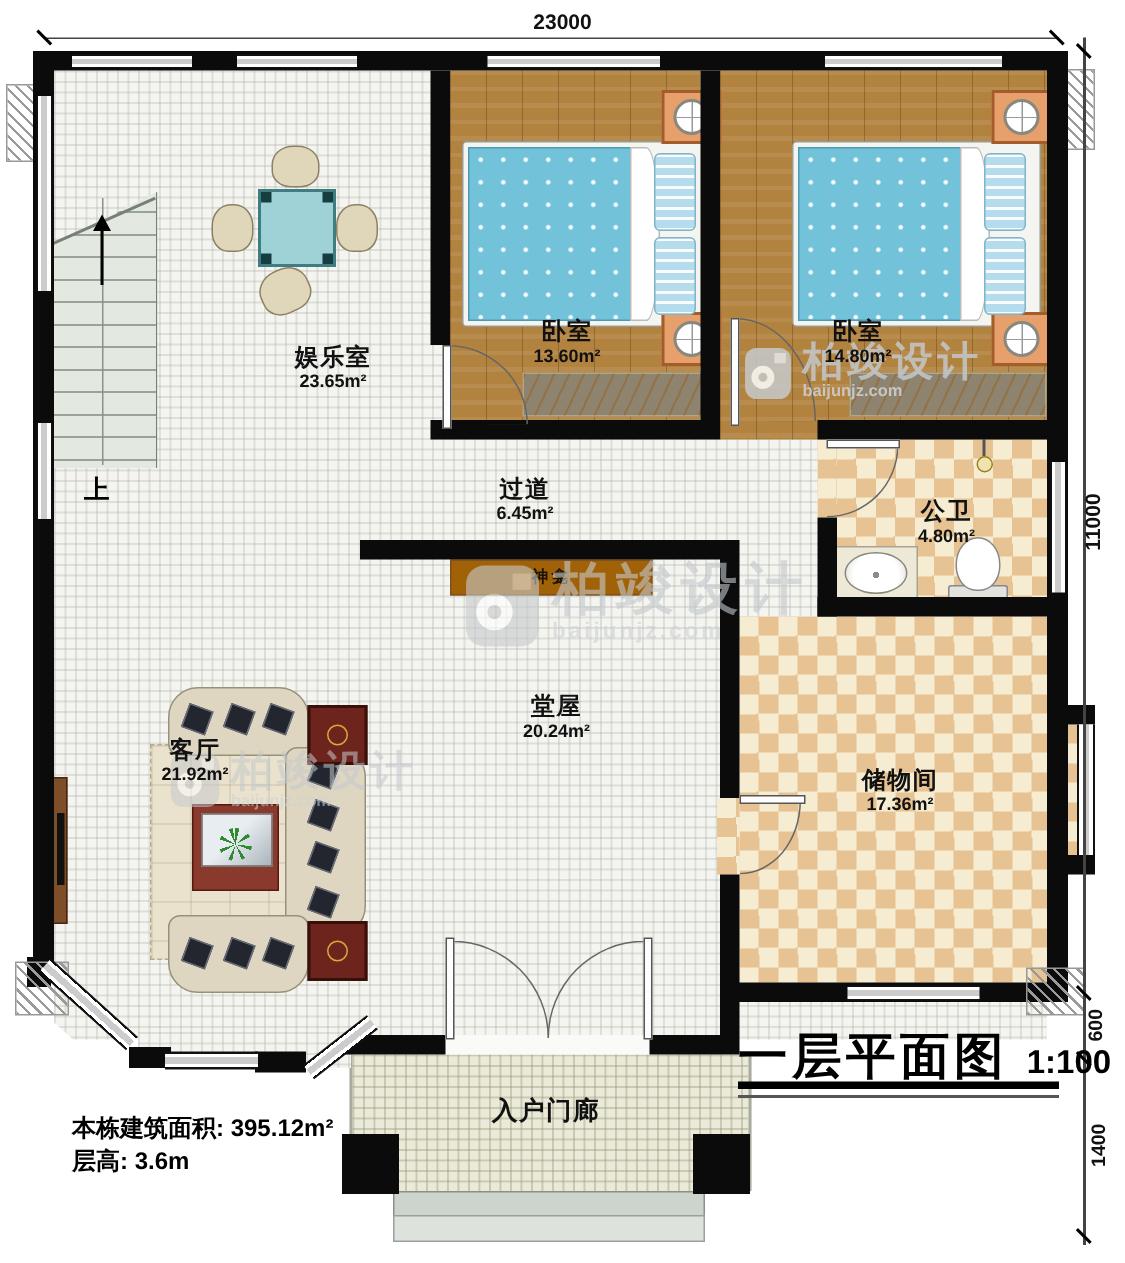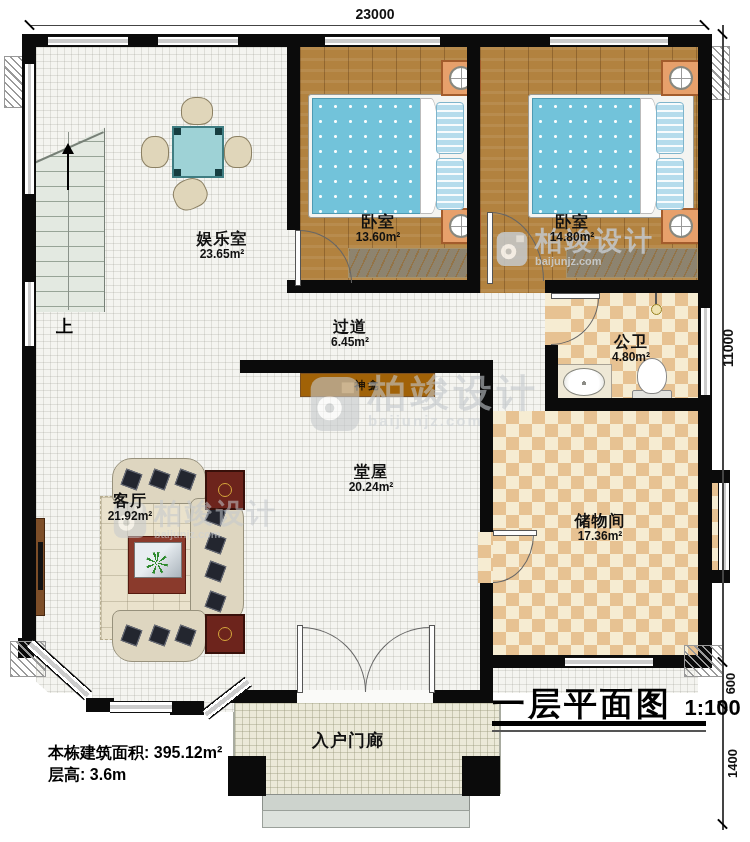--- a/index.html
+++ b/index.html
@@ -232,21 +232,21 @@
     <span class="ar">21.92m²</span>
   </div>
   <div class="room-label" style="left:371px;top:463px;">
     <span class="nm">堂屋</span>
     <span class="ar">20.24m²</span>
   </div>
   <div class="room-label" style="left:600px;top:512px;">
     <span class="nm">储物间</span>
     <span class="ar">17.36m²</span>
   </div>
-  <div class="room-label" style="left:348px;top:731px;text-align:right;">
+  <div class="room-label" style="left:364px;top:731px;text-align:right;">
     <span class="nm" style="font-size:17px;">入户门廊</span>
   </div>
 
   <div class="dline" style="left:30px;top:24.5px;width:676px;height:1.5px;"></div>
   <div class="tick" style="left:23px;top:24px;"></div>
   <div class="tick" style="left:698px;top:24px;"></div>
   <div class="dimtxt" style="left:340px;top:6px;width:70px;">23000</div>
   <div class="dline" style="left:722px;top:25px;width:1.5px;height:805px;"></div>
   <div class="tick" style="left:716px;top:33px;"></div>
   <div class="tick" style="left:716px;top:661px;"></div>

